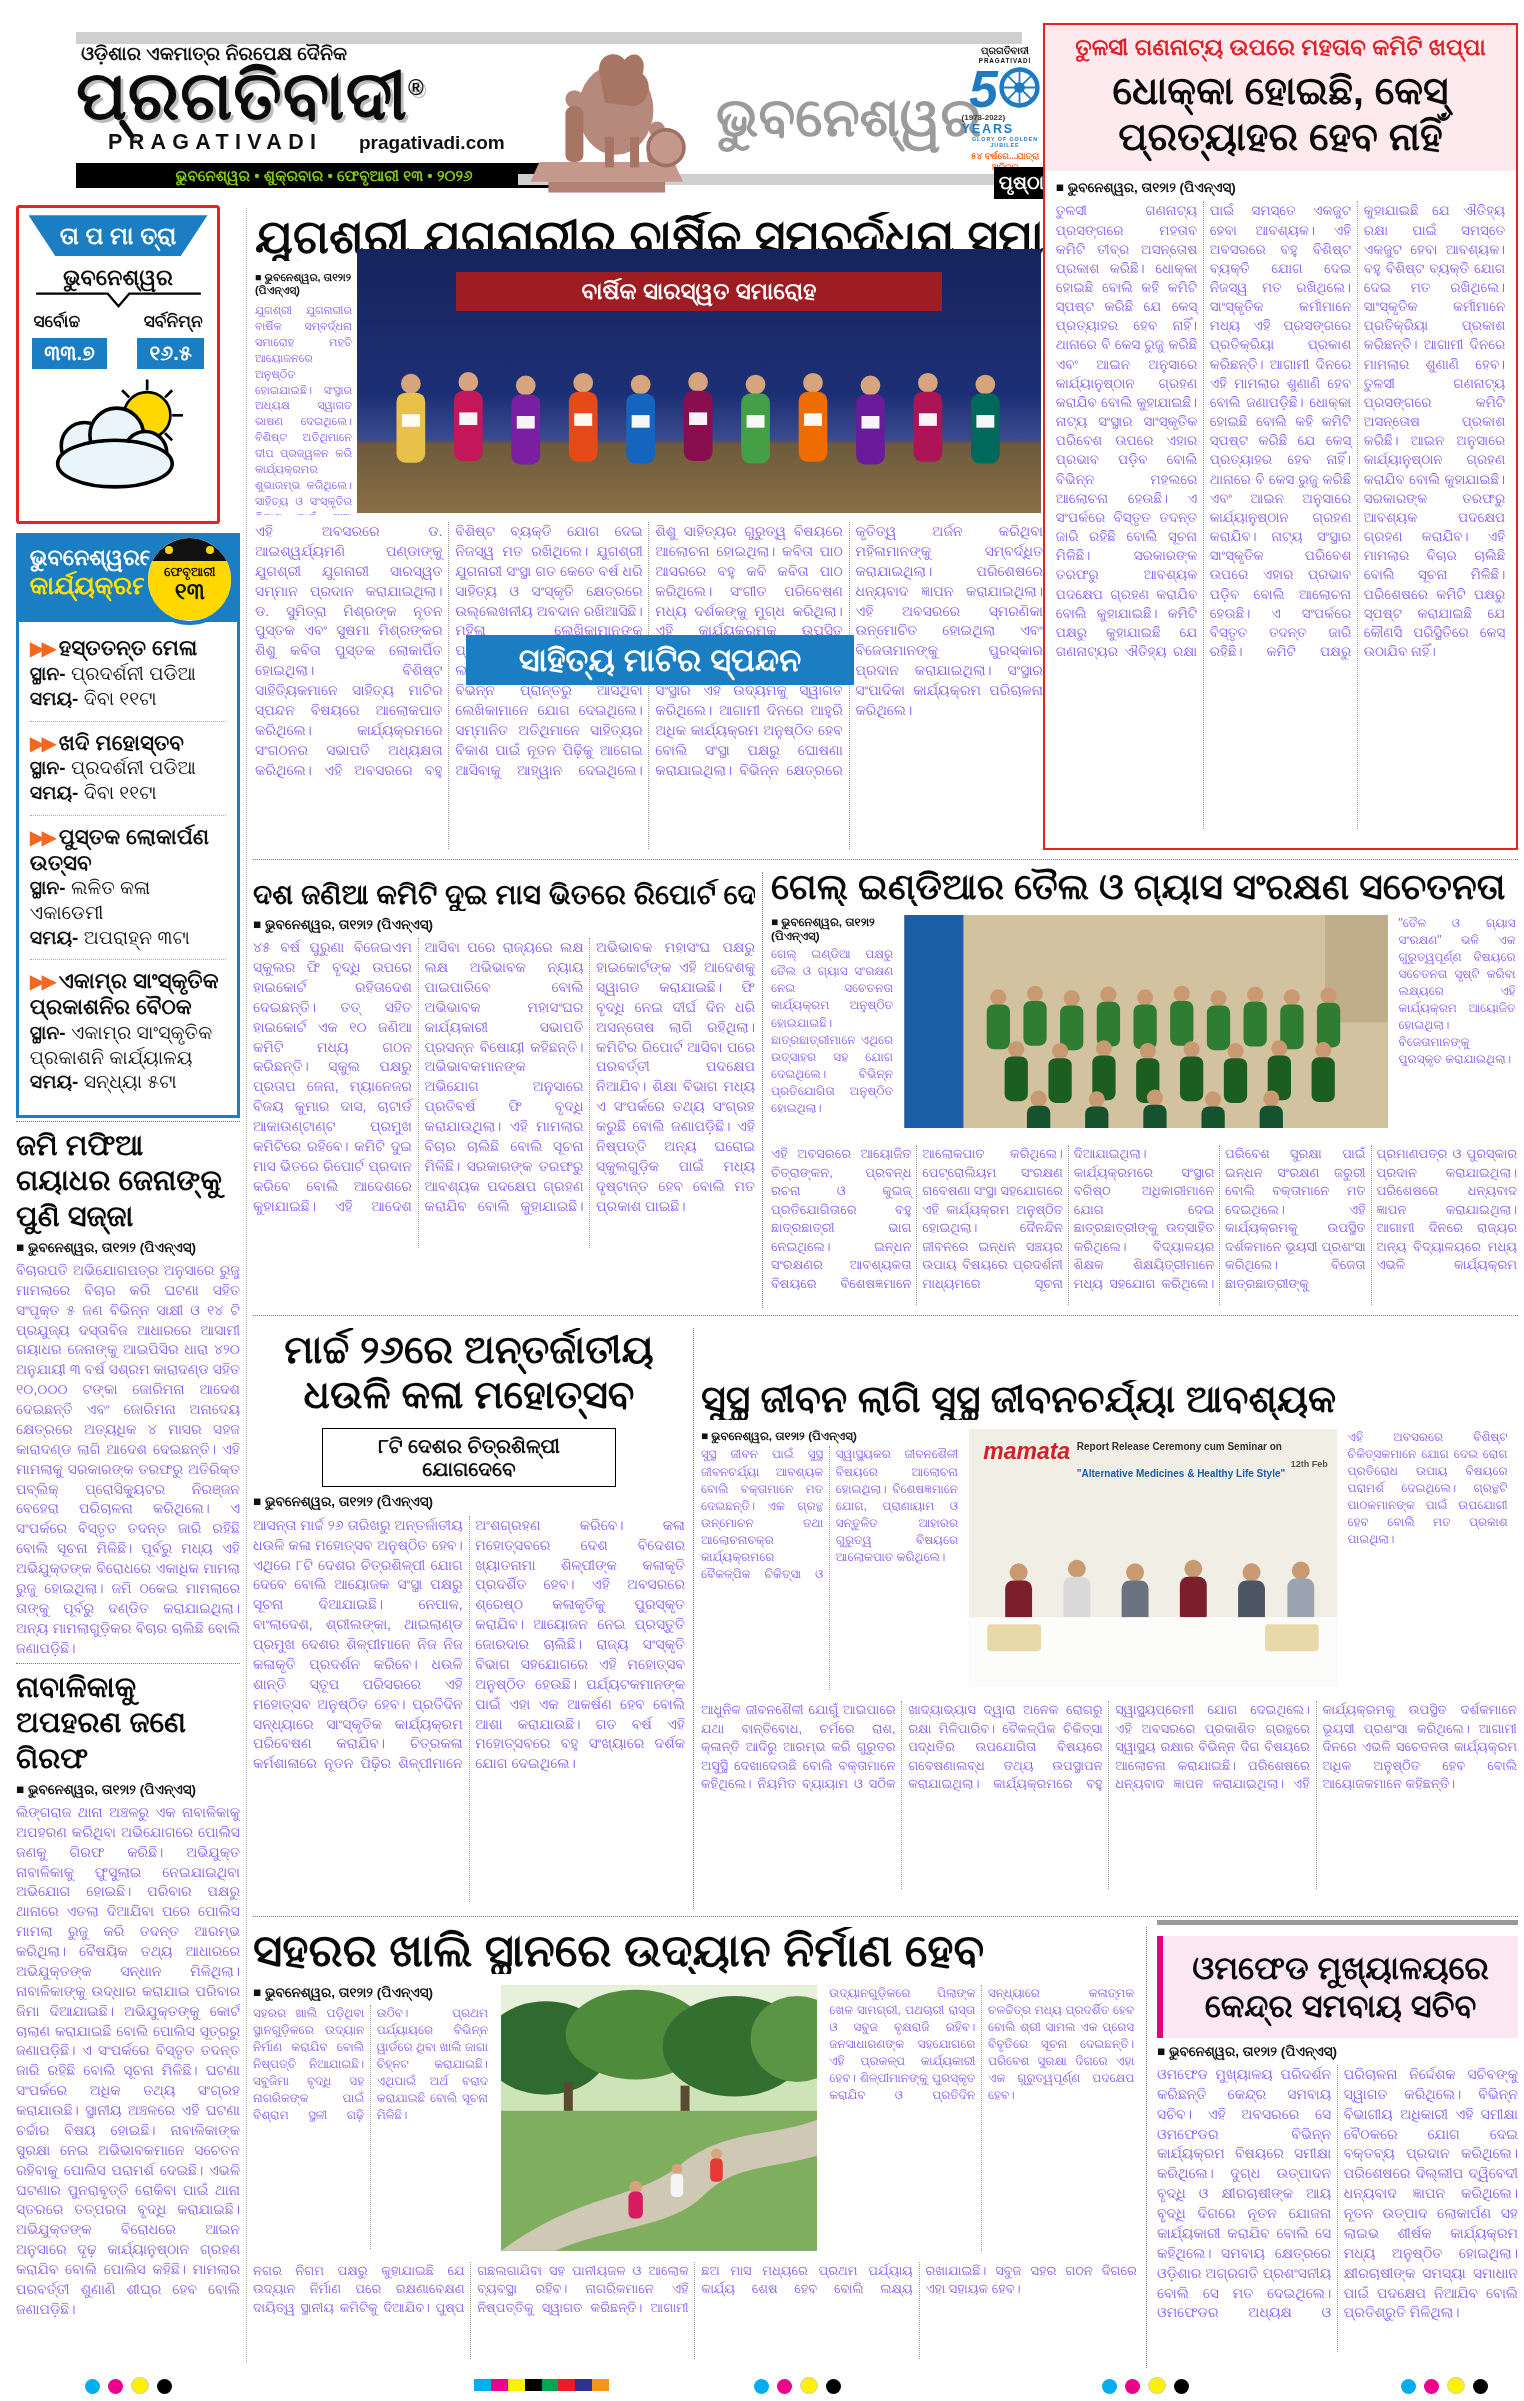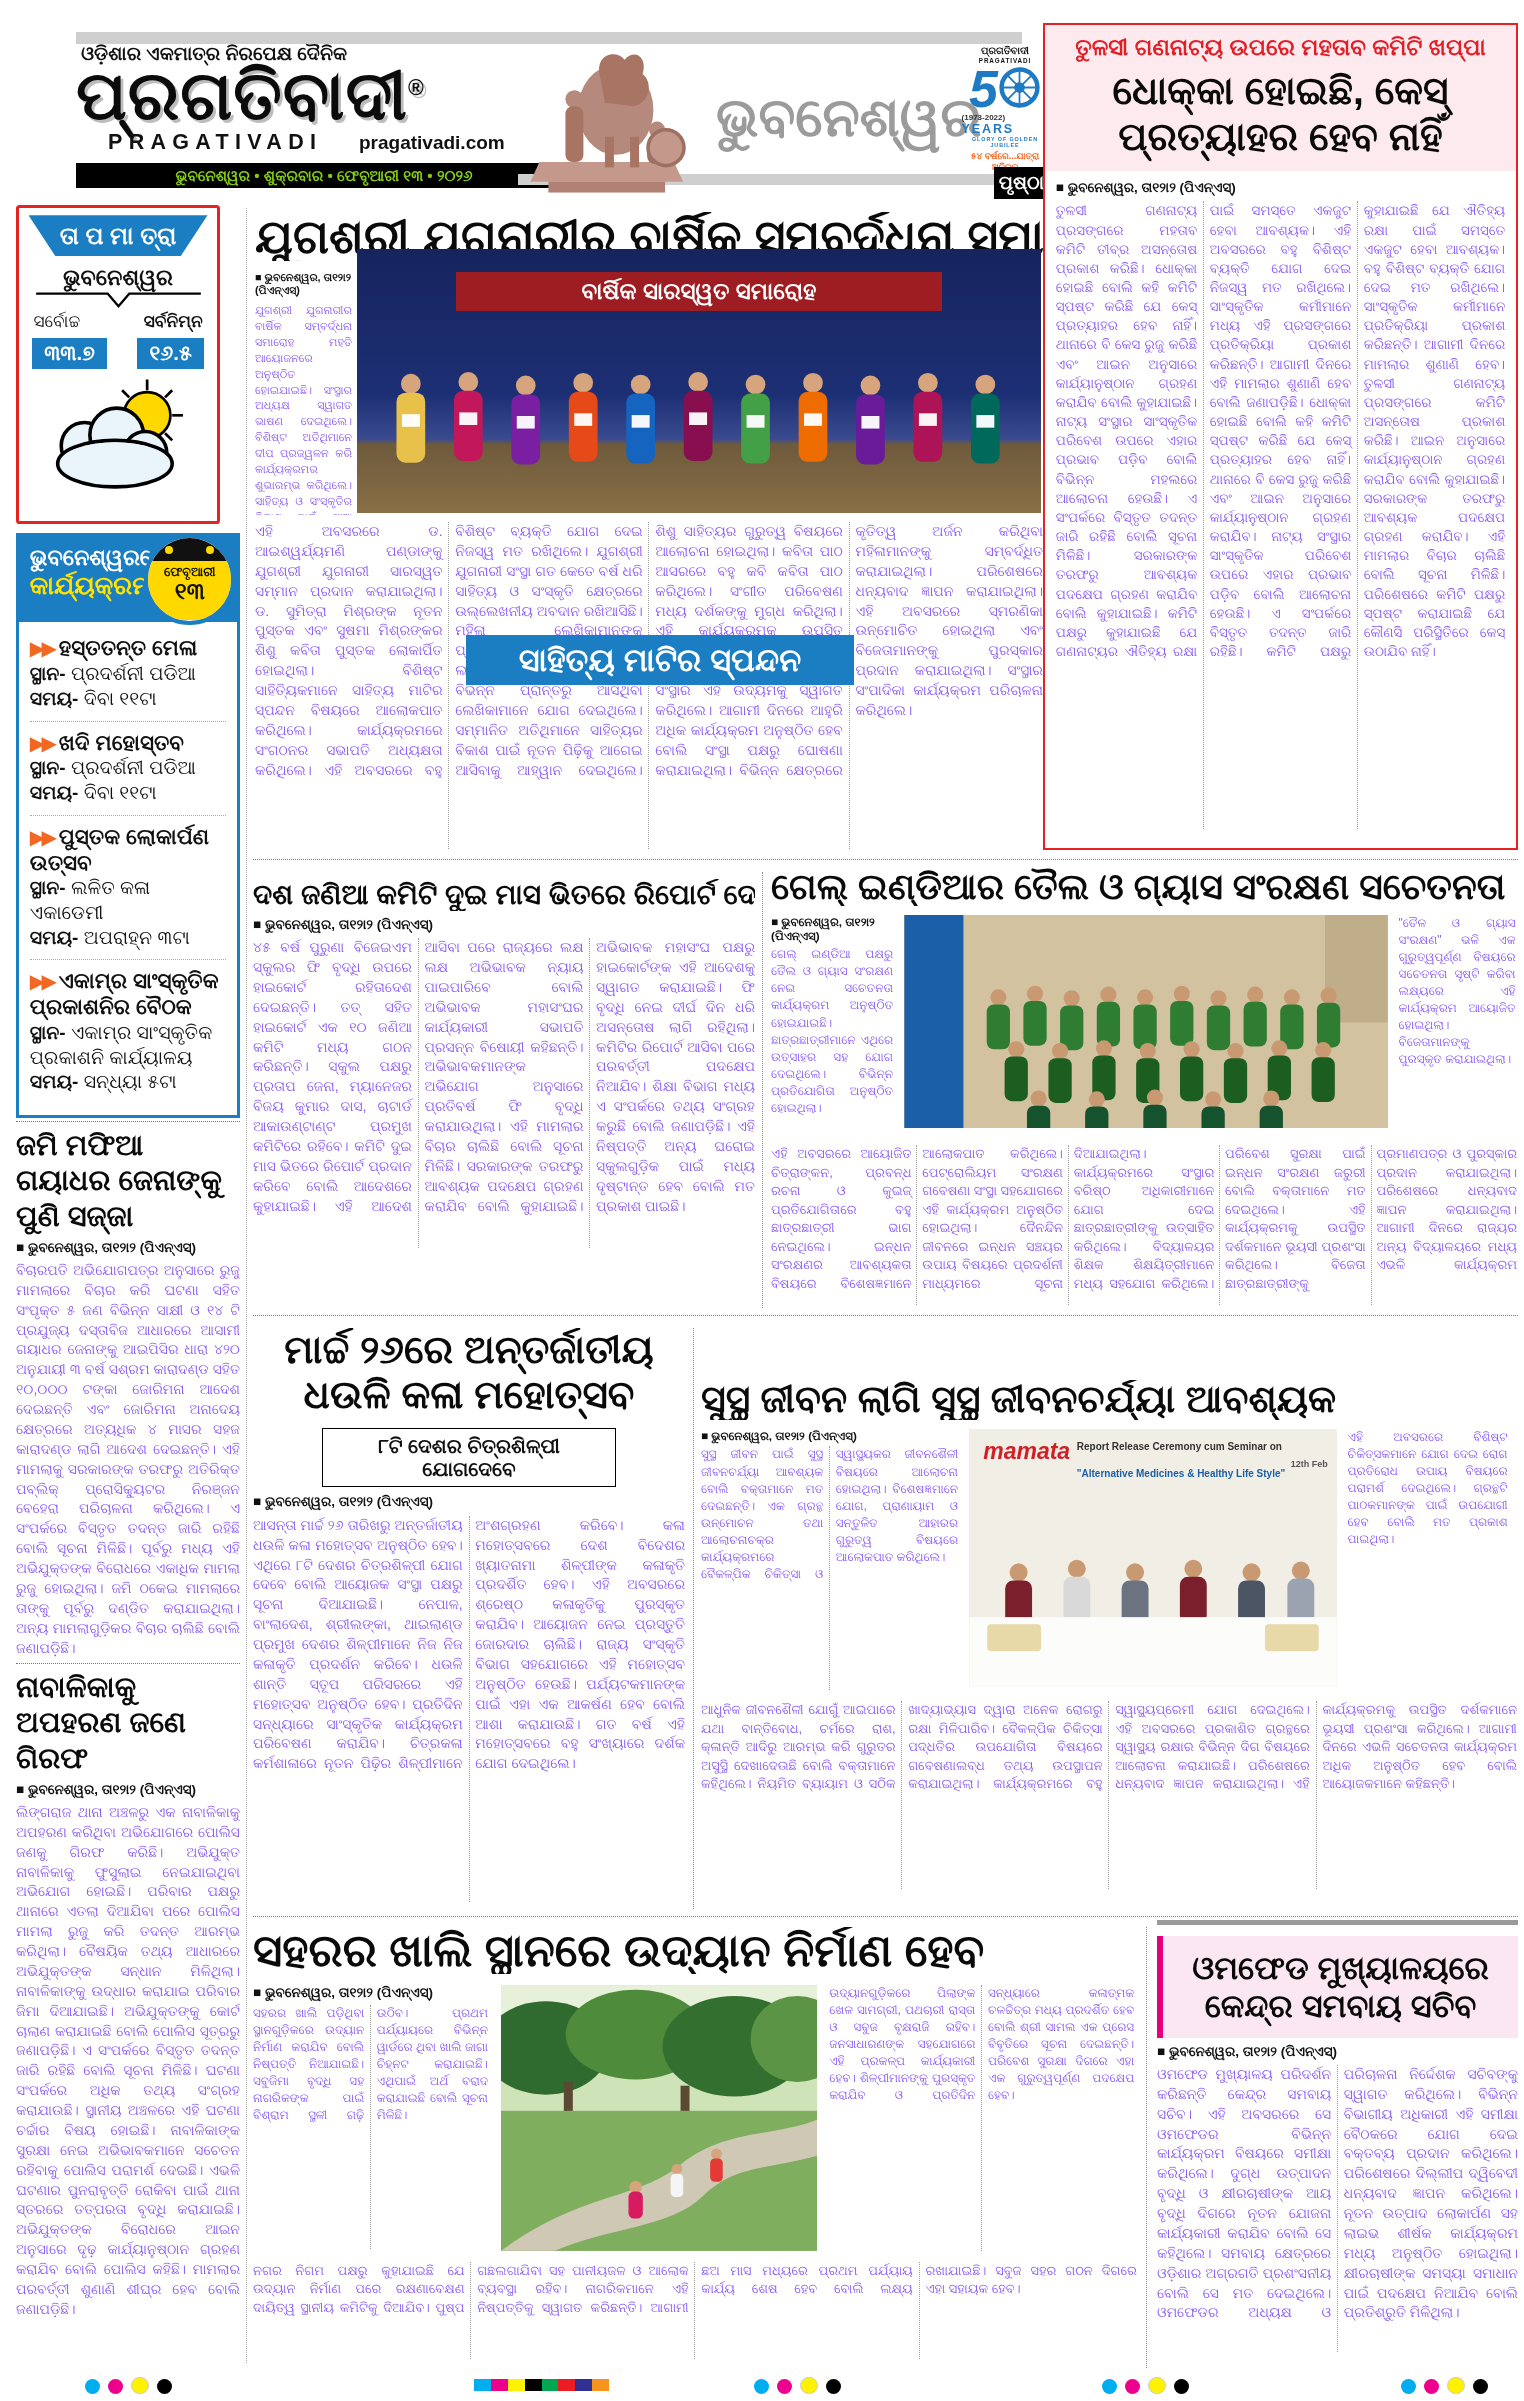--- a/index.html
+++ b/index.html
@@ -86,21 +86,21 @@
 
   <div class="abs" style="left:16px;top:205px;width:204px;height:319px;border:3.6px solid #e52421;border-radius:3.6px;box-sizing:border-box;background:#fff;">
     <div style="margin:7.2px auto 0;width:179px;height:41px;background:#1b7ec2;clip-path:polygon(0 0,100% 0,85% 100%,15% 100%);color:#fff;font-size:24px;font-weight:800;text-align:center;line-height:41px;">ତା ପ ମା ତ୍ରା</div>
     <div style="text-align:center;font-size:22.4px;font-weight:800;margin-top:9px;">ଭୁବନେଶ୍ୱର</div>
     <div style="text-align:center;">
       <svg width="179" height="18" viewBox="0 0 200 20">
           <path d="M8 3 H88 L100 17 L112 3 H192" stroke="#000" stroke-width="2.5" fill="none"></path>
         </svg>
     </div>
     <div style="display:flex;justify-content:space-between;padding:0 14.4px;">
-      <span style="font-size:17px;font-weight:normal;">ସର୍ବୋଚ୍ଚ</span>
+      <span style="font-size:17px;font-weight:bold;">ସର୍ବୋଚ୍ଚ</span>
       <span style="font-size:17px;font-weight:bold;">ସର୍ବନିମ୍ନ</span>
     </div>
     <div style="display:flex;justify-content:space-between;padding:5.4px 12.6px 0;">
       <span style="background:#1b7ec2;color:#fff;font-size:20.6px;font-weight:800;padding:3.6px 12.6px;">୩୩.୭</span>
       <span style="background:#1b7ec2;color:#fff;font-size:20.6px;font-weight:800;padding:3.6px 12.6px;">୧୬.୫</span>
     </div>
     <div style="text-align:center;margin-top:3.6px;">
       <svg width="179" height="126" viewBox="0 0 200 140">
         <g stroke="#000" stroke-width="3" fill="#ffd800">
           <circle cx="132" cy="48" r="26"></circle>

